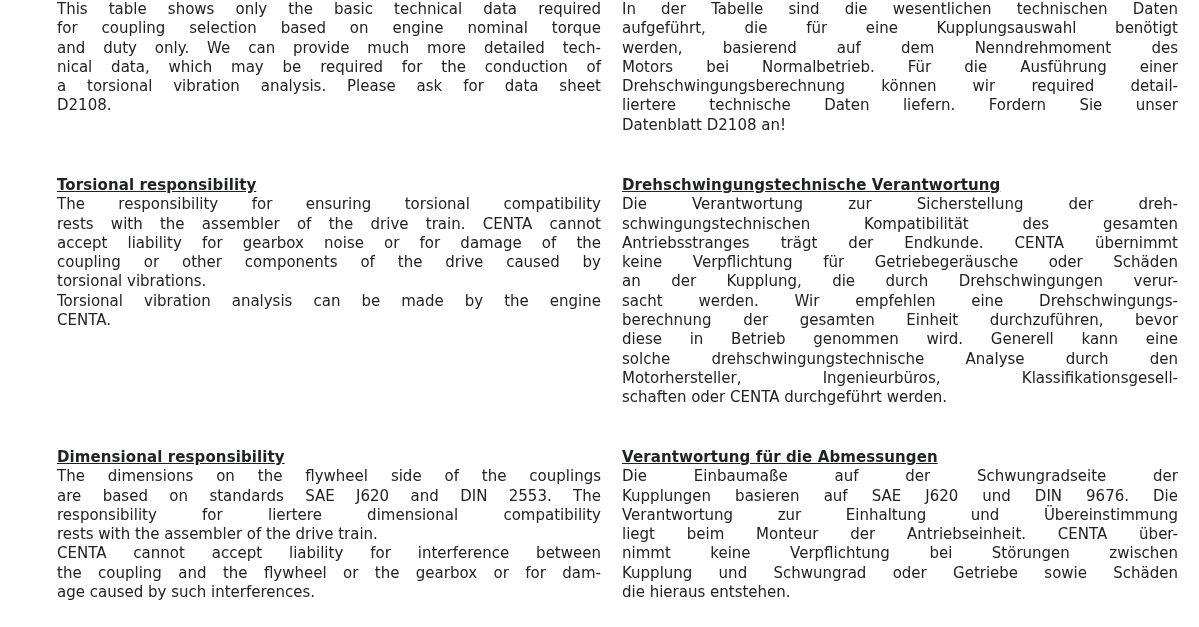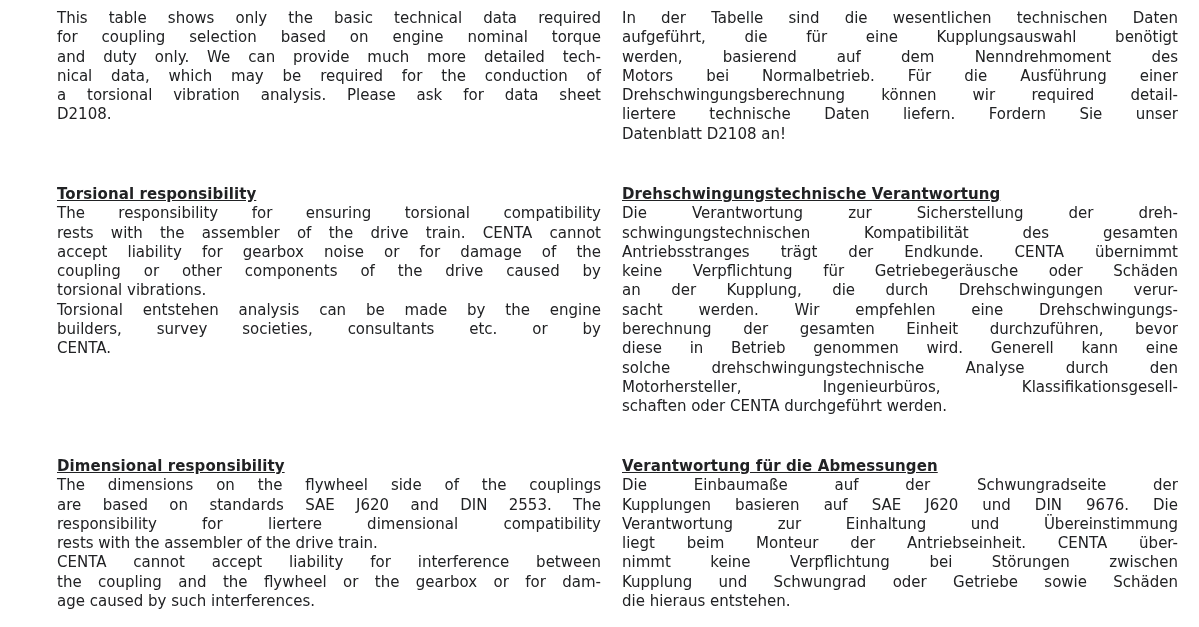--- a/index.html
+++ b/index.html
@@ -1,21 +1,20 @@
 <!DOCTYPE html>
 <html><head>
 <meta charset="utf-8">
 <style>
   html, body { margin: 0; padding: 0; background: #ffffff; }
   .page {
     position: relative;
     width: 1199px;
     height: 627px;
     box-sizing: border-box;
-    padding-top: 9px;
     overflow: hidden;
     background: #ffffff;
     font-family: "DejaVu Sans", "Liberation Sans", sans-serif;
     font-size: 15px;
     line-height: 19.3px;
     color: #212224;
   }
   .row { display: flex; align-items: flex-start; }
   .row-intro { height: 176px; }
   .row-torsional { height: 272px; }
@@ -71,22 +70,21 @@
     <div class="cell cell-left">
       <h3 class="heading">Torsional responsibility</h3>
       <div class="para">
           <div class="line">The responsibility for ensuring torsional compatibility</div>
           <div class="line">rests with the assembler of the drive train. CENTA cannot</div>
           <div class="line">accept liability for gearbox noise or for damage of the</div>
           <div class="line">coupling or other components of the drive caused by</div>
           <div class="line last">torsional vibrations.</div>
         </div>
       <div class="para">
-          <div class="line">Torsional entstehen analysis can be made by the engine</div>
-          <div class="line">builders, survey societies, consultants etc. or by</div>
+          <div class="line">Torsional vibration analysis can be made by the engine</div>
           <div class="line last">CENTA.</div>
         </div>
     </div>
     <div class="cell cell-right">
       <h3 class="heading">Drehschwingungstechnische Verantwortung</h3>
       <div class="para">
           <div class="line">Die Verantwortung zur Sicherstellung der dreh-</div>
           <div class="line">schwingungstechnischen Kompatibilität des gesamten</div>
           <div class="line">Antriebsstranges trägt der Endkunde. CENTA übernimmt</div>
           <div class="line">keine Verpflichtung für Getriebegeräusche oder Schäden</div>

